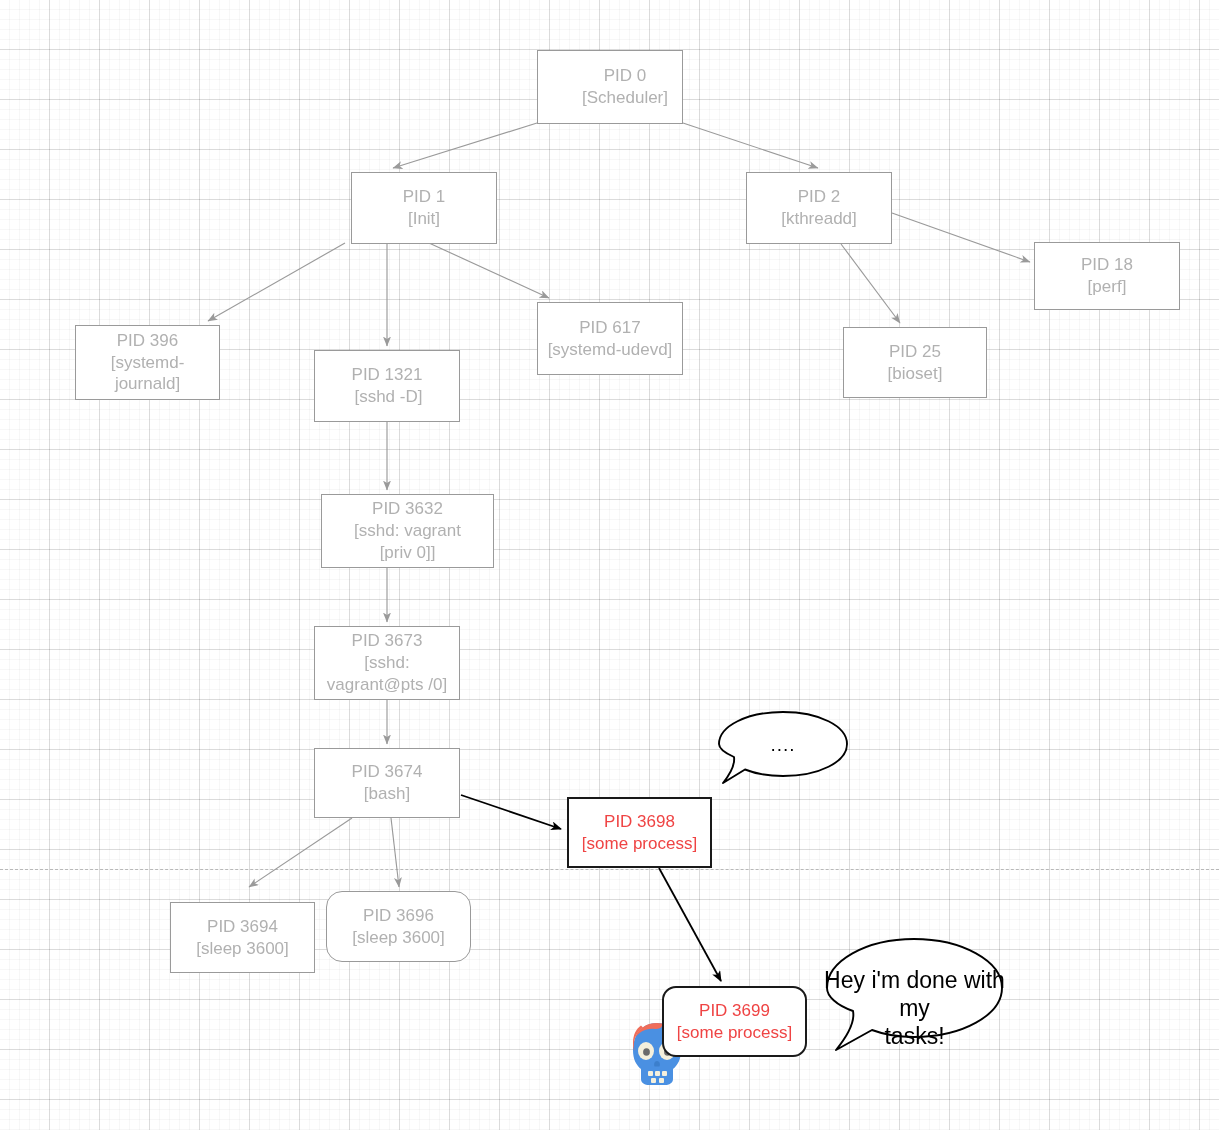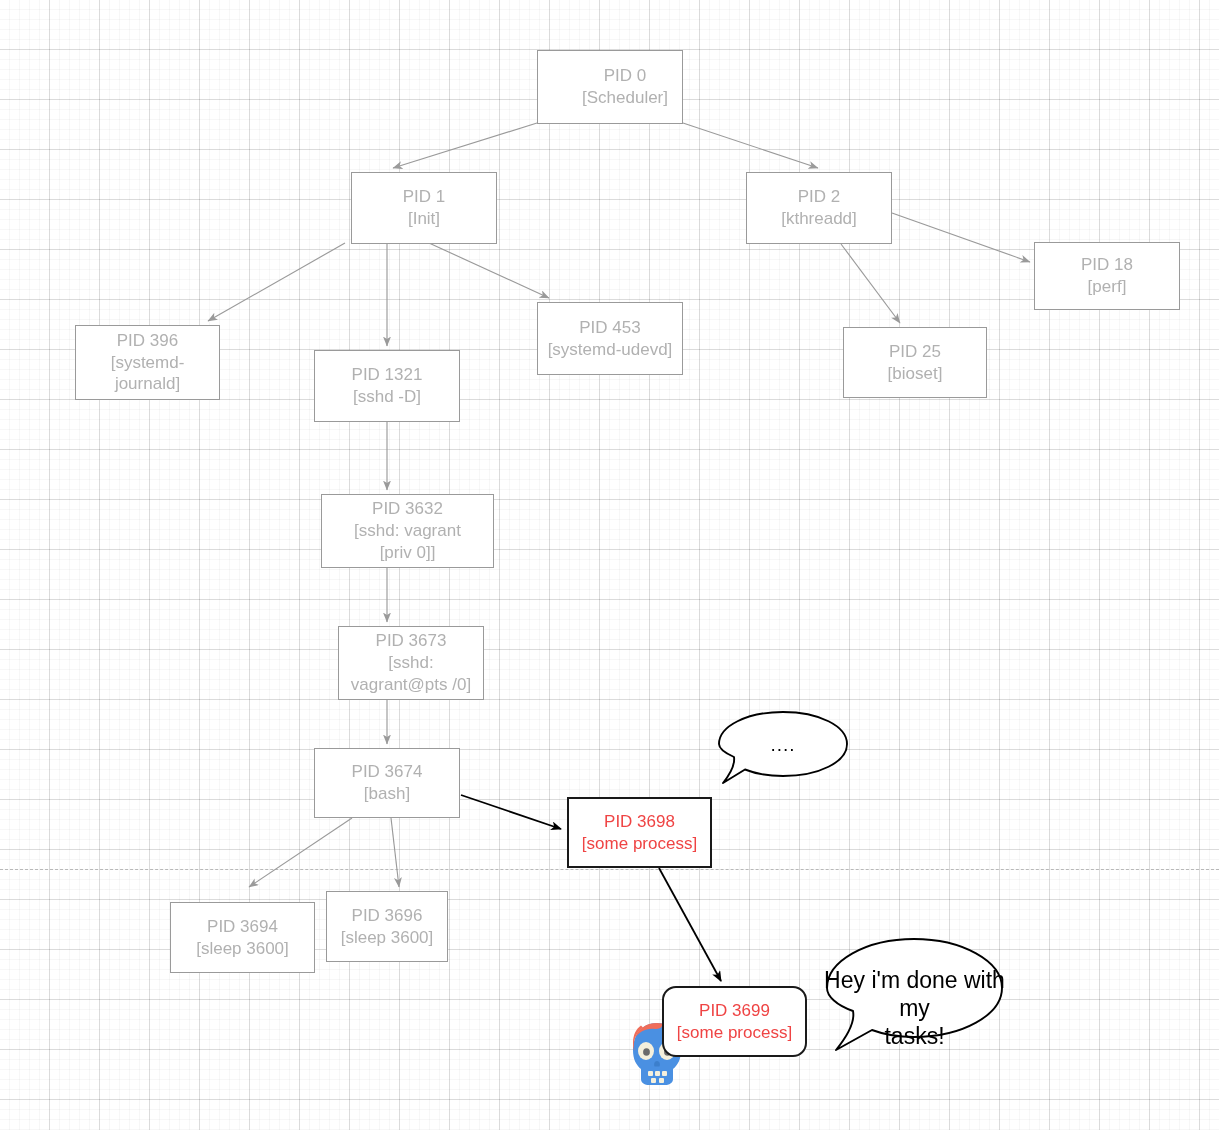--- a/index.html
+++ b/index.html
@@ -156,35 +156,35 @@
 [Init]</span></div>
     <div class="node light" style="left: 746px; top: 172px; width: 146px; height: 72px;"><span class="node-label">PID 2
 [kthreadd]</span></div>
     <div class="node light" style="left: 1034px; top: 242px; width: 146px; height: 68px;"><span class="node-label">PID 18
 [perf]</span></div>
     <div class="node light" style="left: 843px; top: 327px; width: 144px; height: 71px;"><span class="node-label">PID 25
 [bioset]</span></div>
     <div class="node light" style="left: 75px; top: 325px; width: 145px; height: 75px;"><span class="node-label">PID 396
 [systemd-
 journald]</span></div>
-    <div class="node light" style="left: 537px; top: 302px; width: 146px; height: 73px;"><span class="node-label">PID 453
+    <div class="node light" style="left: 537px; top: 302px; width: 146px; height: 73px;"><span class="node-label">PID 617
 [systemd-udevd]</span></div>
-    <div class="node light" style="left: 314px; top: 350px; width: 146px; height: 72px;"><span class="node-label">PID 1321
+    <div class="node light" style="left: 314px; top: 350px; width: 146px; height: 72px; text-align: right;"><span class="node-label">PID 1321
 [sshd -D]</span></div>
     <div class="node light" style="left: 314px; top: 494px; width: 173px; height: 74px; margin-left: 7px;"><span class="node-label">PID 3632
 [sshd: vagrant
 [priv 0]]</span></div>
-    <div class="node light" style="left: 314px; top: 626px; width: 146px; height: 74px; margin-left: 24px;"><span class="node-label">PID 3673
+    <div class="node light" style="left: 314px; top: 626px; width: 146px; height: 74px;"><span class="node-label">PID 3673
 [sshd:
 vagrant@pts /0]</span></div>
     <div class="node light" style="left: 314px; top: 748px; width: 146px; height: 70px;"><span class="node-label">PID 3674
 [bash]</span></div>
     <div class="node light" style="left: 170px; top: 902px; width: 145px; height: 71px;"><span class="node-label">PID 3694
 [sleep 3600]</span></div>
-    <div class="node light" style="left: 326px; top: 891px; width: 122px; height: 71px;"><span class="node-label">PID 3696
+    <div class="node light" style="left: 326px; top: 891px; width: 145px; height: 71px; border-radius: 16px;"><span class="node-label">PID 3696
 [sleep 3600]</span></div>
     <div class="node dark" style="left: 567px; top: 797px; width: 145px; height: 71px;"><span class="node-label">PID 3698
 [some process]</span></div>
     <div class="node dark" style="left: 662px; top: 986px; width: 145px; height: 71px; border-radius: 14px;"><span class="node-label">PID 3699
 [some process]</span></div>
   </div>
 
 <div id="bubble-small-text" class="bubble-text" style="left:719px;top:733px;width:128px;">....</div>
 
 <div id="bubble-large-text" class="bubble-text" style="left:821px;top:966px;width:187px;">Hey i'm done with my

